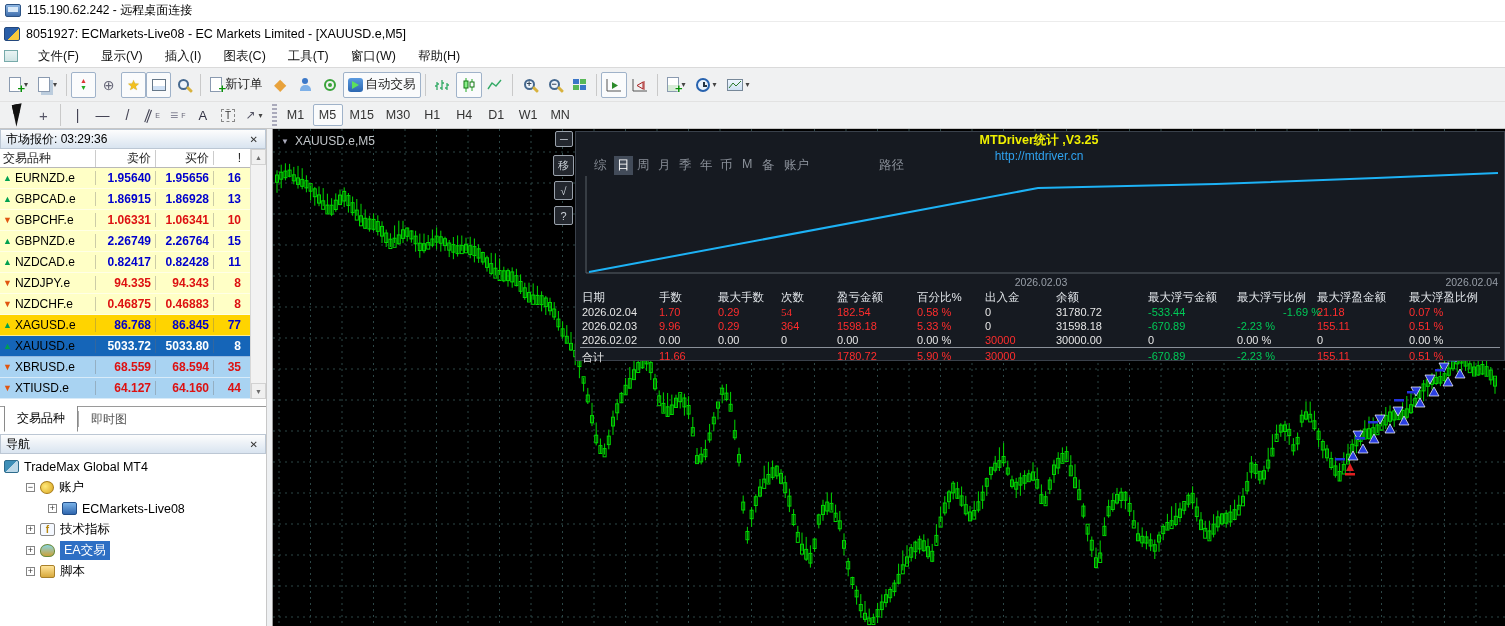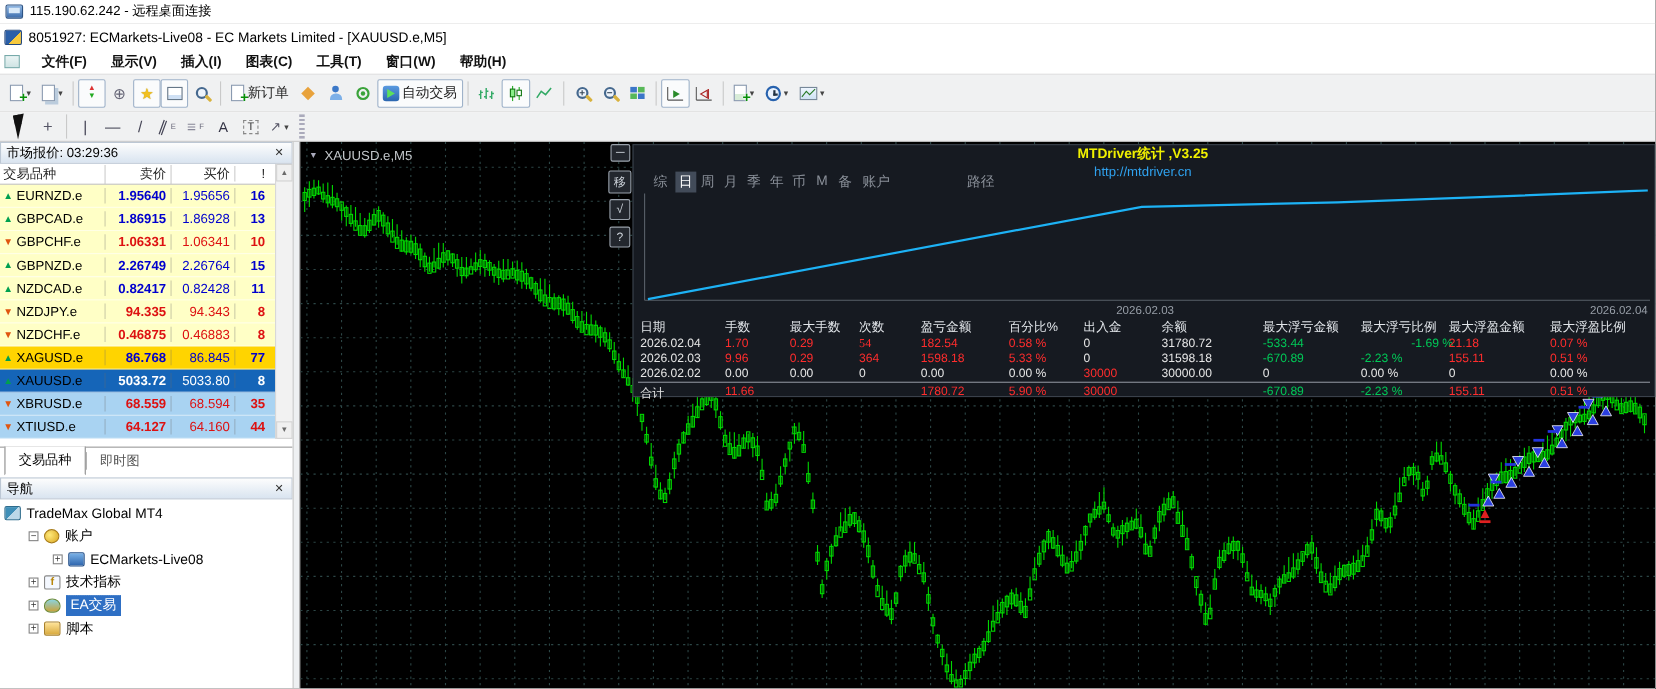--- a/index.html
+++ b/index.html
@@ -6,21 +6,21 @@
 body{width:1505px;height:626px;font-family:"Liberation Sans",sans-serif;position:relative;background:#fff;overflow:hidden;}
 #screen{position:absolute;left:0;top:0;width:1505px;height:626px;overflow:hidden;background:#fff;}
 
 #rdp-bar{position:absolute;left:0;top:0;width:1505px;height:22px;background:#fff;display:flex;align-items:center;gap:6px;padding-left:5px;font-size:12px;color:#000;border-bottom:1px solid #ececec;}
 .rdp-ic{width:16px;height:13px;background:linear-gradient(#8fb7e3,#3f6fae);border:1px solid #2d5384;border-radius:2px;position:relative;}
 .rdp-ic:after{content:"";position:absolute;left:2px;top:2px;right:2px;height:5px;background:#d9e9f8;}
 #title-bar{position:absolute;left:0;top:22px;width:1505px;height:23px;background:#fff;display:flex;align-items:center;gap:6px;padding-left:4px;font-size:12.5px;color:#000;}
 .app-ic{width:16px;height:14px;border-radius:2px;border:1px solid #23477c;background:linear-gradient(135deg,#2b5fa8 55%,#f7c93c 55%);}
 #menu-bar{position:absolute;left:0;top:45px;width:1505px;height:23px;background:#fff;border-bottom:1px solid #dadada;display:flex;align-items:center;font-size:12.5px;color:#111;padding-left:4px;gap:2px;}
 .menu-ic{width:14px;height:12px;border:1px solid #7aa;background:linear-gradient(#eaf4f4,#cfe4e4);margin-right:8px;}
-.menu-item{padding:3px 10px;cursor:default;font-weight:bold;}
+.menu-item{padding:3px 10px;cursor:default;}
 
 #toolbar1{position:absolute;left:0;top:68px;width:1505px;height:34px;background:#f0f1f2;border-bottom:1px solid #e2e2e2;display:flex;align-items:center;padding-left:4px;}
 #toolbar2{position:absolute;left:0;top:102px;width:1505px;height:27px;background:#f0f1f2;border-bottom:1px solid #c6c6c6;display:flex;align-items:center;padding-left:6px;}
 .tb-btn{height:26px;min-width:25px;display:inline-flex;align-items:center;justify-content:center;gap:3px;border:1px solid transparent;border-radius:2px;font-size:12.5px;color:#222;padding:0 4px;}
 .tb-btn.pressed{background:#fafbfc;border-color:#9fb2c9;}
 .tb2 .tb-btn{height:22px;}
 .vsep{width:1px;height:22px;background:#c9c9c9;margin:0 4px;flex:0 0 auto;}
 .drag-dots{width:5px;height:22px;margin:0 4px;background:repeating-linear-gradient(#aab 0 2px,transparent 2px 4px);flex:0 0 auto;}
 .caret{font-size:8px;color:#444;}
 .glyph{font-size:14px;line-height:1;}
@@ -46,21 +46,21 @@
 .tlabel-ic{width:14px;height:13px;border:1px dashed #888;font-size:10px;line-height:12px;text-align:center;color:#333;}
 
 #left-panel{position:absolute;left:0;top:129px;width:266px;height:497px;background:#fff;}
 .panel-title{position:absolute;left:0;width:266px;height:20px;background:linear-gradient(#fdfdfd,#d9e4f0);border:1px solid #bcc7d4;display:flex;align-items:center;justify-content:space-between;padding:0 5px;font-size:12px;color:#000;}
 .close-x{font-size:10px;color:#333;padding:0 2px;}
 #mw-header{position:absolute;left:0;top:20px;width:250px;height:19px;background:#fff;border-bottom:1px solid #b8b8b8;display:flex;font-size:12px;color:#222;align-items:center;}
 #mw-rows{position:absolute;left:0;top:39px;width:250px;}
 .mw-row{display:flex;height:21px;align-items:center;font-size:12px;border-bottom:1px solid rgba(255,255,255,.55);}
 .mwc-sym{width:95px;padding-left:3px;display:flex;align-items:center;gap:3px;overflow:hidden;}
 .mwc-bid{width:60px;text-align:right;padding-right:4px;font-weight:bold;border-left:1px solid rgba(110,110,110,.35);}
-.mwc-ask{width:58px;text-align:right;padding-right:4px;font-weight:normal;border-left:1px solid rgba(110,110,110,.35);}
+.mwc-ask{width:58px;text-align:right;padding-right:4px;font-weight:bold;border-left:1px solid rgba(110,110,110,.35);}
 .mwc-spr{width:33px;text-align:right;padding-right:5px;font-weight:bold;border-left:1px solid rgba(110,110,110,.35);}
 #mw-header .mwc-bid,#mw-header .mwc-ask,#mw-header .mwc-spr{font-weight:normal;}
 .dir-arrow{font-size:9px;line-height:9px;}
 .dir-up{color:#00a050;}.dir-dn{color:#e05510;}
 .bg-yellow{background:#ffffc6;}
 .bg-gold{background:#ffd400;}
 .bg-blue{background:#a9d3f2;}
 .bg-sel{background:#1565b8;}
 .bg-sel .mwc-sym,.bg-sel .mwc-bid,.bg-sel .mwc-ask,.bg-sel .mwc-spr{color:#fff !important;}
 .t-blue{color:#0000cd;}.t-red{color:#dd1111;}.t-white{color:#fff;}
@@ -282,20 +282,31 @@
         <span style="font-size:13px;color:#334;">A</span>
       </span>
     <span class="tb-btn">
         <span class="tlabel-ic">T</span>
       </span>
     <span class="tb-btn">
         <span class="glyph" style="color:#556;font-size:12px;">↗</span>
         <span class="caret">▾</span>
       </span>
     <span class="drag-dots"></span>
+    <span id="tf-group" style="display:inline-flex;align-items:center;gap:2px;">
+        <span class="tb-btn" style="min-width: 30px; color: rgb(51, 51, 51);">M1</span>
+        <span class="tb-btn pressed" style="min-width: 30px; color: rgb(51, 51, 51);">M5</span>
+        <span class="tb-btn" style="min-width: 30px; color: rgb(51, 51, 51);">M15</span>
+        <span class="tb-btn" style="min-width: 30px; color: rgb(51, 51, 51);">M30</span>
+        <span class="tb-btn" style="min-width: 30px; color: rgb(51, 51, 51);">H1</span>
+        <span class="tb-btn" style="min-width: 30px; color: rgb(51, 51, 51);">H4</span>
+        <span class="tb-btn" style="min-width: 30px; color: rgb(51, 51, 51);">D1</span>
+        <span class="tb-btn" style="min-width: 30px; color: rgb(51, 51, 51);">W1</span>
+        <span class="tb-btn" style="min-width: 30px; color: rgb(51, 51, 51);">MN</span>
+      </span>
   </div>
 
   <div id="left-panel">
     <div class="panel-title" style="top:0;">
       <span>市场报价: 03:29:36</span>
       <span class="close-x">✕</span>
     </div>
     <div id="mw-header">
         <span class="mwc-sym">交易品种</span>
         <span class="mwc-bid">卖价</span>

